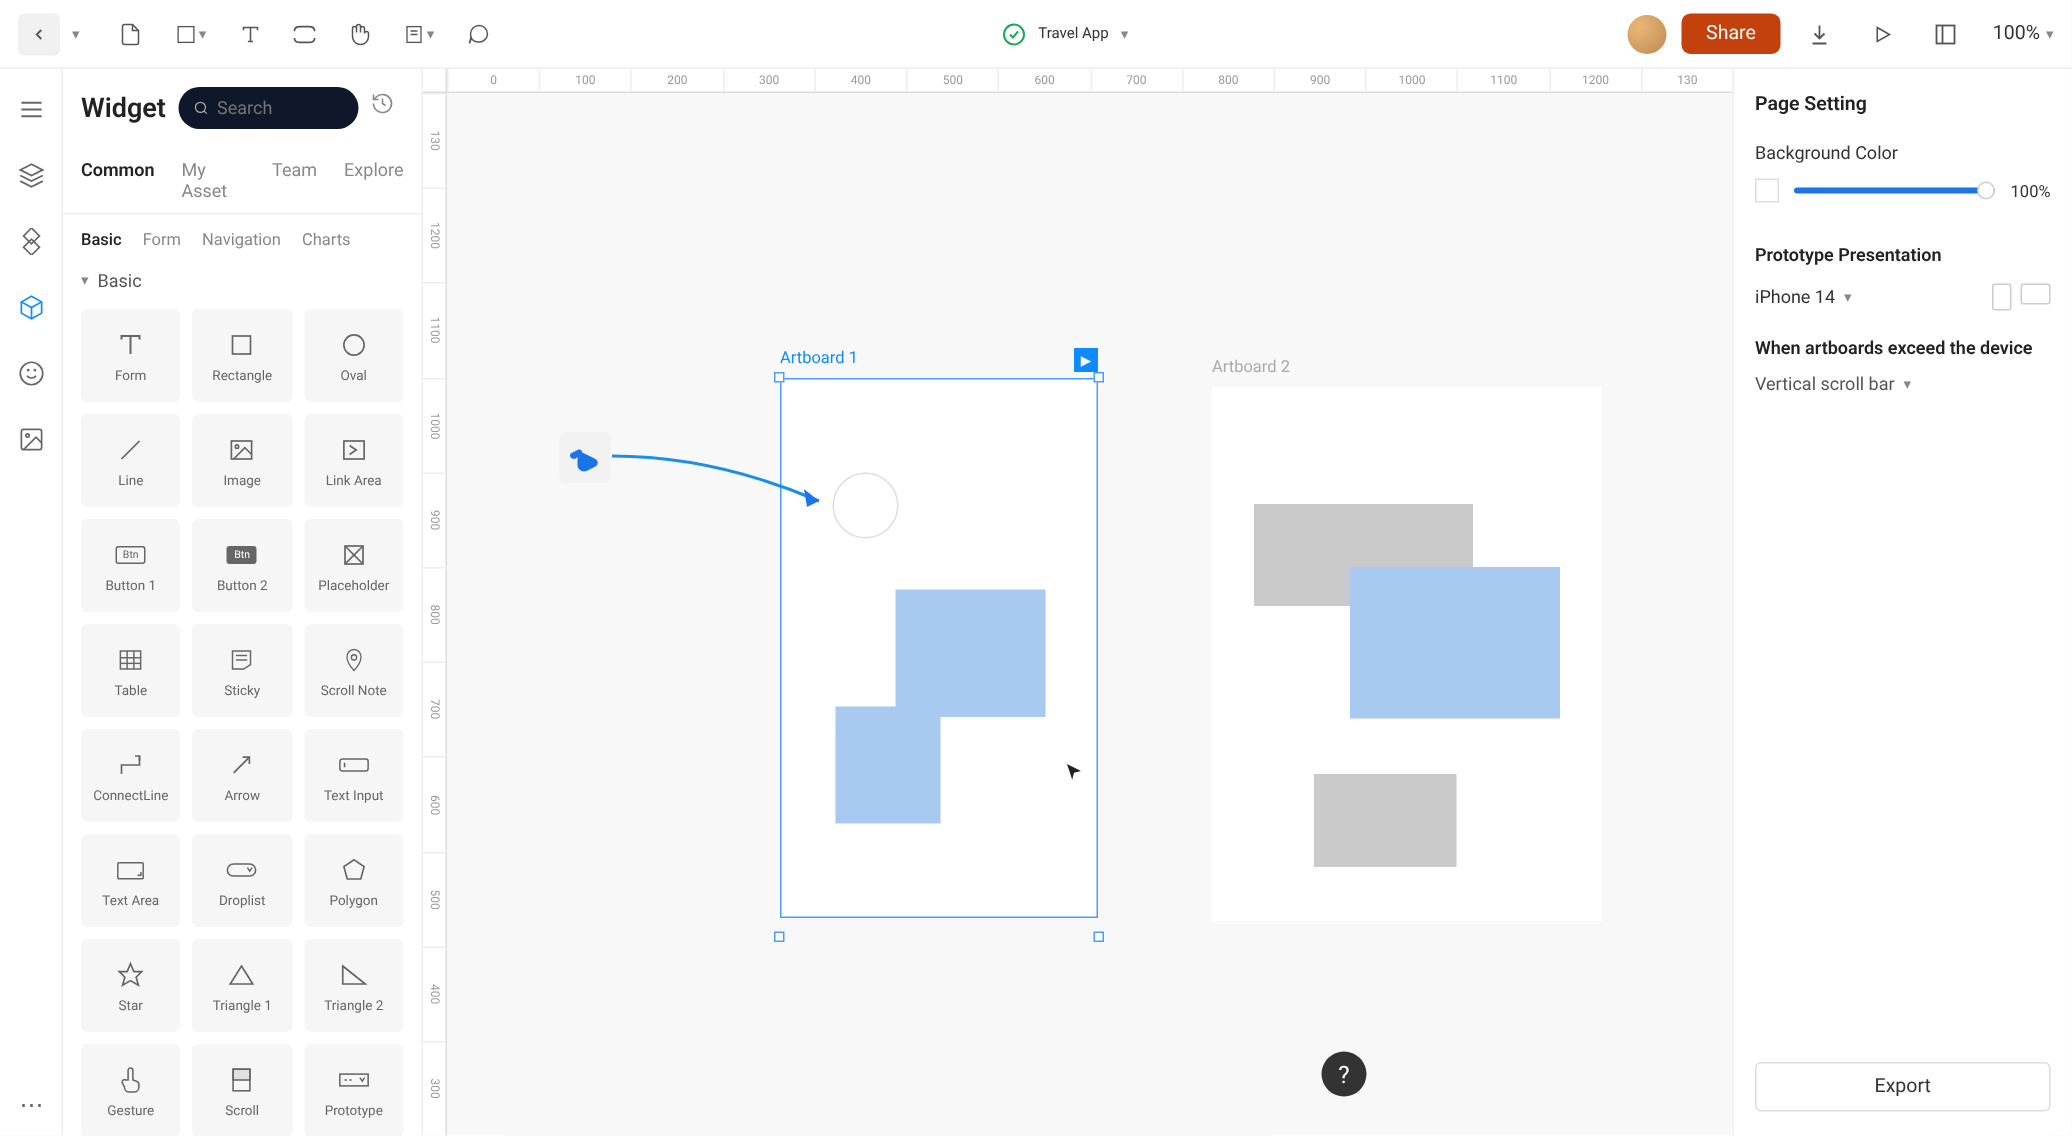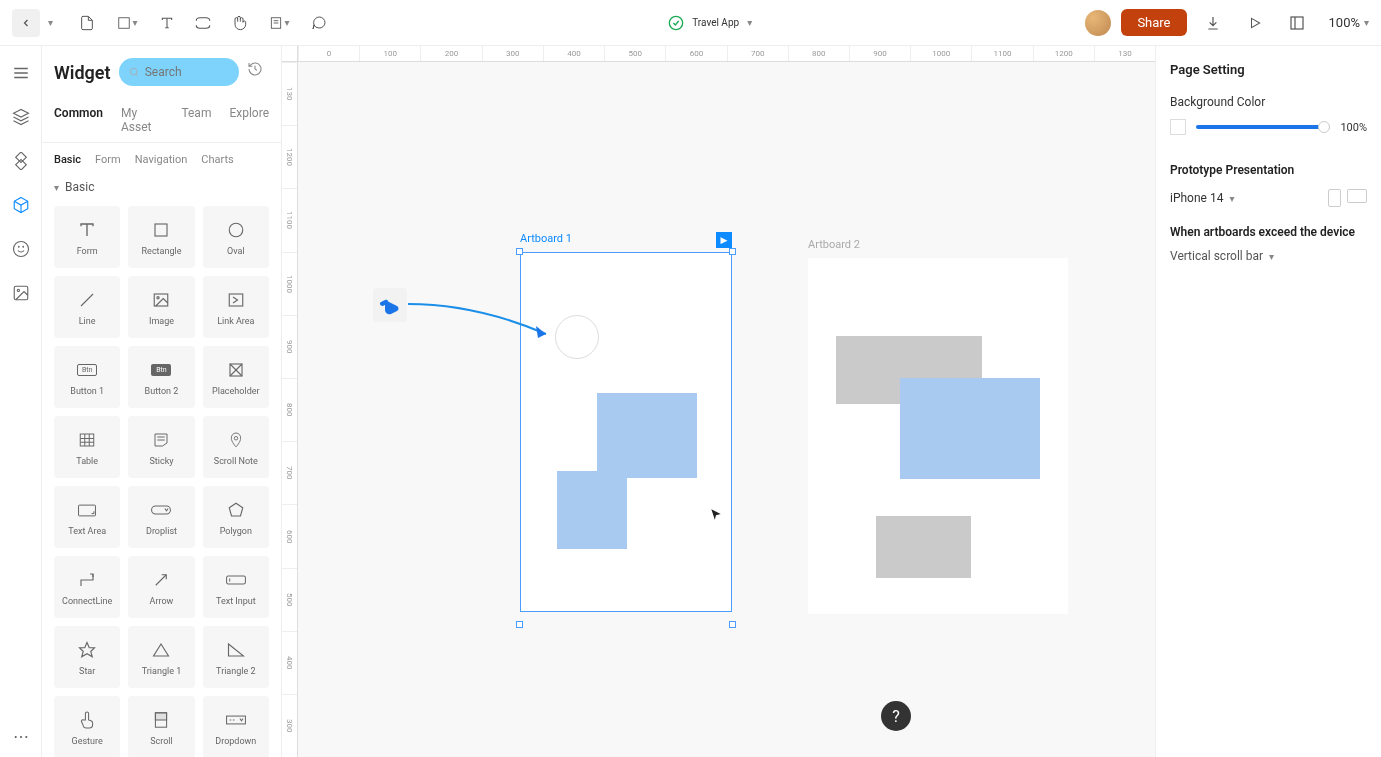--- a/index.html
+++ b/index.html
@@ -21,21 +21,21 @@
 
 .nav-rail { position: absolute; left: 0; top: 46px; width: 42px; height: calc(100% - 46px); border-right: 1px solid #eee; display: flex; flex-direction: column; align-items: center; padding-top: 16px; gap: 22px; }
 .rail-item { width: 22px; height: 22px; display: flex; align-items: center; justify-content: center; color: #666; cursor: pointer; }
 .rail-item.active { color: #0d8bff; }
 .rail-bottom { position: absolute; bottom: 10px; left: 0; width: 42px; display: flex; justify-content: center; }
 
 
 .widget-panel { position: absolute; left: 42px; top: 46px; width: 240px; height: calc(100% - 46px); border-right: 1px solid #eee; display: flex; flex-direction: column; background: #fff; }
 .panel-header { display: flex; align-items: center; padding: 12px; gap: 8px; }
 .panel-title { font-size: 18px; font-weight: 600; color: #222; }
-.search-box { flex: 1; background: #7dd3fc; border-radius: 14px; height: 28px; display: flex; align-items: center; padding: 0 10px; gap: 6px; }
+.search-box { flex: 1; background: #0f172a; border-radius: 14px; height: 28px; display: flex; align-items: center; padding: 0 10px; gap: 6px; }
 .search-box input { border: none; background: transparent; outline: none; font-size: 12px; width: 100%; color: #666; }
 .history-btn { width: 22px; height: 22px; color: #666; cursor: pointer; }
 .source-tabs { display: flex; padding: 0 12px; gap: 18px; border-bottom: 1px solid #eee; }
 .source-tab { font-size: 12px; color: #888; padding: 8px 0; cursor: pointer; }
 .source-tab.active { color: #222; font-weight: 600; }
 .category-tabs { display: flex; padding: 10px 12px 0; gap: 14px; }
 .cat-tab { font-size: 11px; color: #888; cursor: pointer; padding-bottom: 6px; }
 .cat-tab.active { color: #222; font-weight: 500; }
 .section-label { padding: 8px 12px 6px; font-size: 12px; color: #555; display: flex; align-items: center; gap: 6px; }
 .widget-grid { flex: 1; overflow-y: auto; padding: 6px 12px 20px; }
@@ -371,20 +371,49 @@
               <path d="M12 2 C17 2 20 6 20 11 C20 17 12 26 12 26 S4 17 4 11 C4 6 7 2 12 2 Z"></path>
               <circle cx="12" cy="11" r="3"></circle>
             </svg>
           </div>
           <div class="widget-label">Scroll Note</div>
         </div>
     </div>
     <div class="widget-row">
       <div class="widget-item">
           <div class="widget-icon">
+            <svg width="18" height="18" viewBox="0 0 24 24" fill="none" stroke="#666" stroke-width="1.5">
+              <path d="M4 20 L4 12 L20 12 L20 4"></path>
+              <polyline points="16 4 20 4 20 8"></polyline>
+            </svg>
+          </div>
+          <div class="widget-label">ConnectLine</div>
+        </div>
+      <div class="widget-item">
+          <div class="widget-icon">
+            <svg width="18" height="18" viewBox="0 0 24 24" fill="none" stroke="#666" stroke-width="1.5">
+              <line x1="5" y1="19" x2="19" y2="5"></line>
+              <polyline points="13 5 19 5 19 11"></polyline>
+            </svg>
+          </div>
+          <div class="widget-label">Arrow</div>
+        </div>
+      <div class="widget-item">
+          <div class="widget-icon">
+            <svg width="22" height="12" viewBox="0 0 28 14" fill="none" stroke="#666" stroke-width="1.3">
+              <rect x="2" y="2" width="24" height="10" rx="2"></rect>
+              <line x1="6" y1="5" x2="6" y2="9"></line>
+            </svg>
+          </div>
+          <div class="widget-label">Text Input</div>
+        </div>
+    </div>
+    <div class="widget-row">
+      <div class="widget-item">
+          <div class="widget-icon">
             <svg width="20" height="15" viewBox="0 0 26 18" fill="none" stroke="#666" stroke-width="1.3">
               <rect x="2" y="2" width="22" height="14" rx="1"></rect>
               <polyline points="19 13 22 13 22 10"></polyline>
             </svg>
           </div>
           <div class="widget-label">Text Area</div>
         </div>
       <div class="widget-item">
           <div class="widget-icon">
             <svg width="22" height="12" viewBox="0 0 28 14" fill="none" stroke="#666" stroke-width="1.3">
@@ -394,49 +423,20 @@
           </div>
           <div class="widget-label">Droplist</div>
         </div>
       <div class="widget-item">
           <div class="widget-icon">
             <svg width="18" height="18" viewBox="0 0 24 24" fill="none" stroke="#666" stroke-width="1.5">
               <polygon points="12 3 21 9 18 20 6 20 3 9"></polygon>
             </svg>
           </div>
           <div class="widget-label">Polygon</div>
-        </div>
-    </div>
-    <div class="widget-row">
-      <div class="widget-item">
-          <div class="widget-icon">
-            <svg width="18" height="18" viewBox="0 0 24 24" fill="none" stroke="#666" stroke-width="1.5">
-              <path d="M4 20 L4 12 L20 12 L20 4"></path>
-              <polyline points="16 4 20 4 20 8"></polyline>
-            </svg>
-          </div>
-          <div class="widget-label">ConnectLine</div>
-        </div>
-      <div class="widget-item">
-          <div class="widget-icon">
-            <svg width="18" height="18" viewBox="0 0 24 24" fill="none" stroke="#666" stroke-width="1.5">
-              <line x1="5" y1="19" x2="19" y2="5"></line>
-              <polyline points="13 5 19 5 19 11"></polyline>
-            </svg>
-          </div>
-          <div class="widget-label">Arrow</div>
-        </div>
-      <div class="widget-item">
-          <div class="widget-icon">
-            <svg width="22" height="12" viewBox="0 0 28 14" fill="none" stroke="#666" stroke-width="1.3">
-              <rect x="2" y="2" width="24" height="10" rx="2"></rect>
-              <line x1="6" y1="5" x2="6" y2="9"></line>
-            </svg>
-          </div>
-          <div class="widget-label">Text Input</div>
         </div>
     </div>
     <div class="widget-row">
       <div class="widget-item">
           <div class="widget-icon">
             <svg width="18" height="18" viewBox="0 0 24 24" fill="none" stroke="#666" stroke-width="1.5">
               <polygon points="12 2 15 9 22 9 17 14 19 21 12 17 5 21 7 14 2 9 9 9"></polygon>
             </svg>
           </div>
           <div class="widget-label">Star</div>
@@ -477,21 +477,21 @@
           <div class="widget-label">Scroll</div>
         </div>
       <div class="widget-item">
           <div class="widget-icon">
             <svg width="22" height="12" viewBox="0 0 28 14" fill="none" stroke="#666" stroke-width="1.3">
               <rect x="2" y="2" width="24" height="10"></rect>
               <line x1="6" y1="7" x2="14" y2="7" stroke-dasharray="2 2"></line>
               <polyline points="19 5 21 8 23 5"></polyline>
             </svg>
           </div>
-          <div class="widget-label">Dropdown</div>
+          <div class="widget-label">Prototype</div>
         </div>
     </div>
   </div>
 </div>
 
 <div class="canvas-area">
   <div class="ruler-corner"></div>
   <div class="ruler-h">
     <span>0</span>
       <span>100</span>
@@ -581,13 +581,14 @@
     <div class="orient-btns">
       <div class="orient-btn" style="width:13px;height:18px"></div>
       <div class="orient-btn" style="width:20px;height:14px"></div>
     </div>
   </div>
   <div class="overflow-label">When artboards exceed the device</div>
   <div class="overflow-val">
       <span>Vertical scroll bar</span>
       <span class="chev">▾</span>
     </div>
+  <div class="export-btn">Export</div>
 </div>
 
 </body></html>

